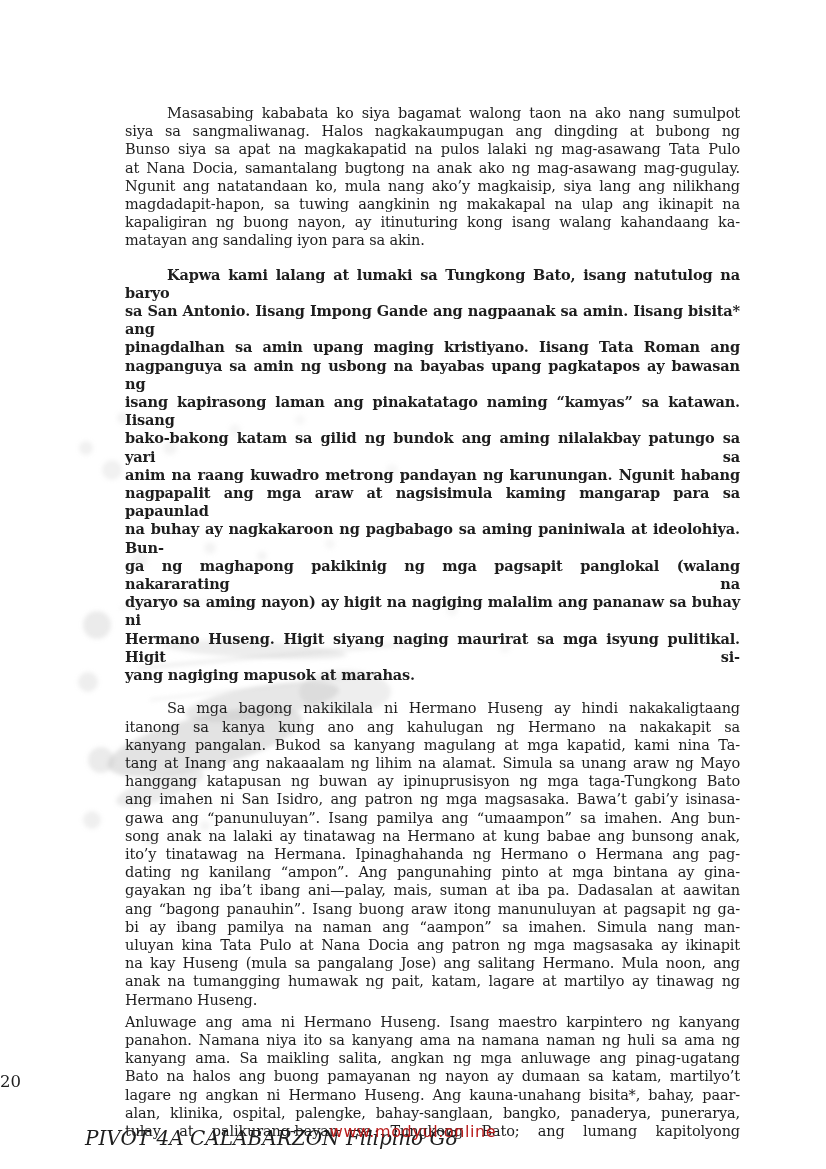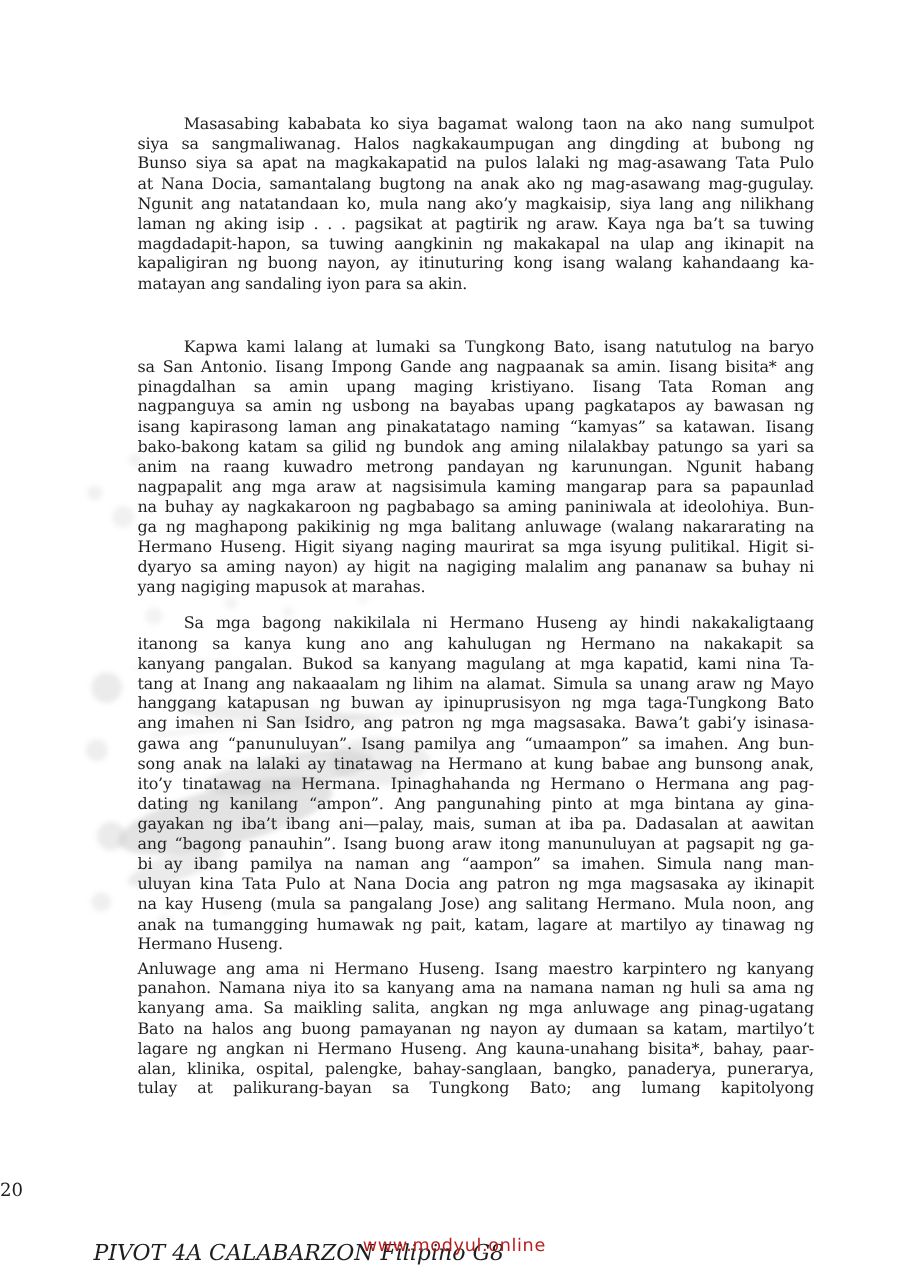--- a/index.html
+++ b/index.html
@@ -25,21 +25,21 @@
     position: absolute;
     left: 125px;
     top: 104px;
     width: 615px;
     font-size: 14.5px;
     line-height: 18.2px;
     letter-spacing: -0.15px;
     color: #1e1e1e;
   }
   .para { margin: 0; }
-  .para:nth-child(2) { margin-top: 39px; }
+  .para:nth-child(2) { margin-top: 16px; font-weight: bold; }
   .para:nth-child(3) { margin-top: 15px; }
   .para:nth-child(4) { margin-top: 4px; }
   .line {
     text-align: justify;
     text-align-last: justify;
   }
   .line.last-left { text-align-last: left; }
   .para.indent .line:first-child { text-indent: 42px; }
   .footer-label {
     position: absolute;
@@ -116,38 +116,37 @@
     </g>
   </svg>
 
   <main class="text-block" style="color: rgb(30, 30, 30);">
       <div class="para indent">
         <div class="line">Masasabing kababata ko siya bagamat walong taon na ako nang sumulpot</div>
         <div class="line">siya sa sangmaliwanag. Halos nagkakaumpugan ang dingding at bubong ng</div>
         <div class="line">Bunso siya sa apat na magkakapatid na pulos lalaki ng mag-asawang Tata Pulo</div>
         <div class="line">at Nana Docia, samantalang bugtong na anak ako ng mag-asawang mag-gugulay.</div>
         <div class="line">Ngunit ang natatandaan ko, mula nang ako’y magkaisip, siya lang ang nilikhang</div>
-        <div class="line">laman ng aking isip . . . pagsikat at pagtirik ng araw. Kaya nga ba’t sa tuwing</div>
         <div class="line">magdadapit-hapon, sa tuwing aangkinin ng makakapal na ulap ang ikinapit na</div>
         <div class="line">kapaligiran ng buong nayon, ay itinuturing kong isang walang kahandaang ka-</div>
         <div class="line last-left">matayan ang sandaling iyon para sa akin.</div>
       </div>
       <div class="para indent">
         <div class="line">Kapwa kami lalang at lumaki sa Tungkong Bato, isang natutulog na baryo</div>
         <div class="line">sa San Antonio. Iisang Impong Gande ang nagpaanak sa amin. Iisang bisita* ang</div>
         <div class="line">pinagdalhan sa amin upang maging kristiyano. Iisang Tata Roman ang</div>
         <div class="line">nagpanguya sa amin ng usbong na bayabas upang pagkatapos ay bawasan ng</div>
         <div class="line">isang kapirasong laman ang pinakatatago naming “kamyas” sa katawan. Iisang</div>
         <div class="line">bako-bakong katam sa gilid ng bundok ang aming nilalakbay patungo sa yari sa</div>
         <div class="line">anim na raang kuwadro metrong pandayan ng karunungan. Ngunit habang</div>
         <div class="line">nagpapalit ang mga araw at nagsisimula kaming mangarap para sa papaunlad</div>
         <div class="line">na buhay ay nagkakaroon ng pagbabago sa aming paniniwala at ideolohiya. Bun-</div>
-        <div class="line">ga ng maghapong pakikinig ng mga balitang anluwage (walang nakararating na</div>
+        <div class="line">ga ng maghapong pakikinig ng mga pagsapit panglokal (walang nakararating na</div>
+        <div class="line">dyaryo sa aming nayon) ay higit na nagiging malalim ang pananaw sa buhay ni</div>
         <div class="line">Hermano Huseng. Higit siyang naging maurirat sa mga isyung pulitikal. Higit si-</div>
-        <div class="line">dyaryo sa aming nayon) ay higit na nagiging malalim ang pananaw sa buhay ni</div>
         <div class="line last-left">yang nagiging mapusok at marahas.</div>
       </div>
       <div class="para indent">
         <div class="line">Sa mga bagong nakikilala ni Hermano Huseng ay hindi nakakaligtaang</div>
         <div class="line">itanong sa kanya kung ano ang kahulugan ng Hermano na nakakapit sa</div>
         <div class="line">kanyang pangalan. Bukod sa kanyang magulang at mga kapatid, kami nina Ta-</div>
         <div class="line">tang at Inang ang nakaaalam ng lihim na alamat. Simula sa unang araw ng Mayo</div>
         <div class="line">hanggang katapusan ng buwan ay ipinuprusisyon ng mga taga-Tungkong Bato</div>
         <div class="line">ang imahen ni San Isidro, ang patron ng mga magsasaka. Bawa’t gabi’y isinasa-</div>
         <div class="line">gawa ang “panunuluyan”. Isang pamilya ang “umaampon” sa imahen. Ang bun-</div>

